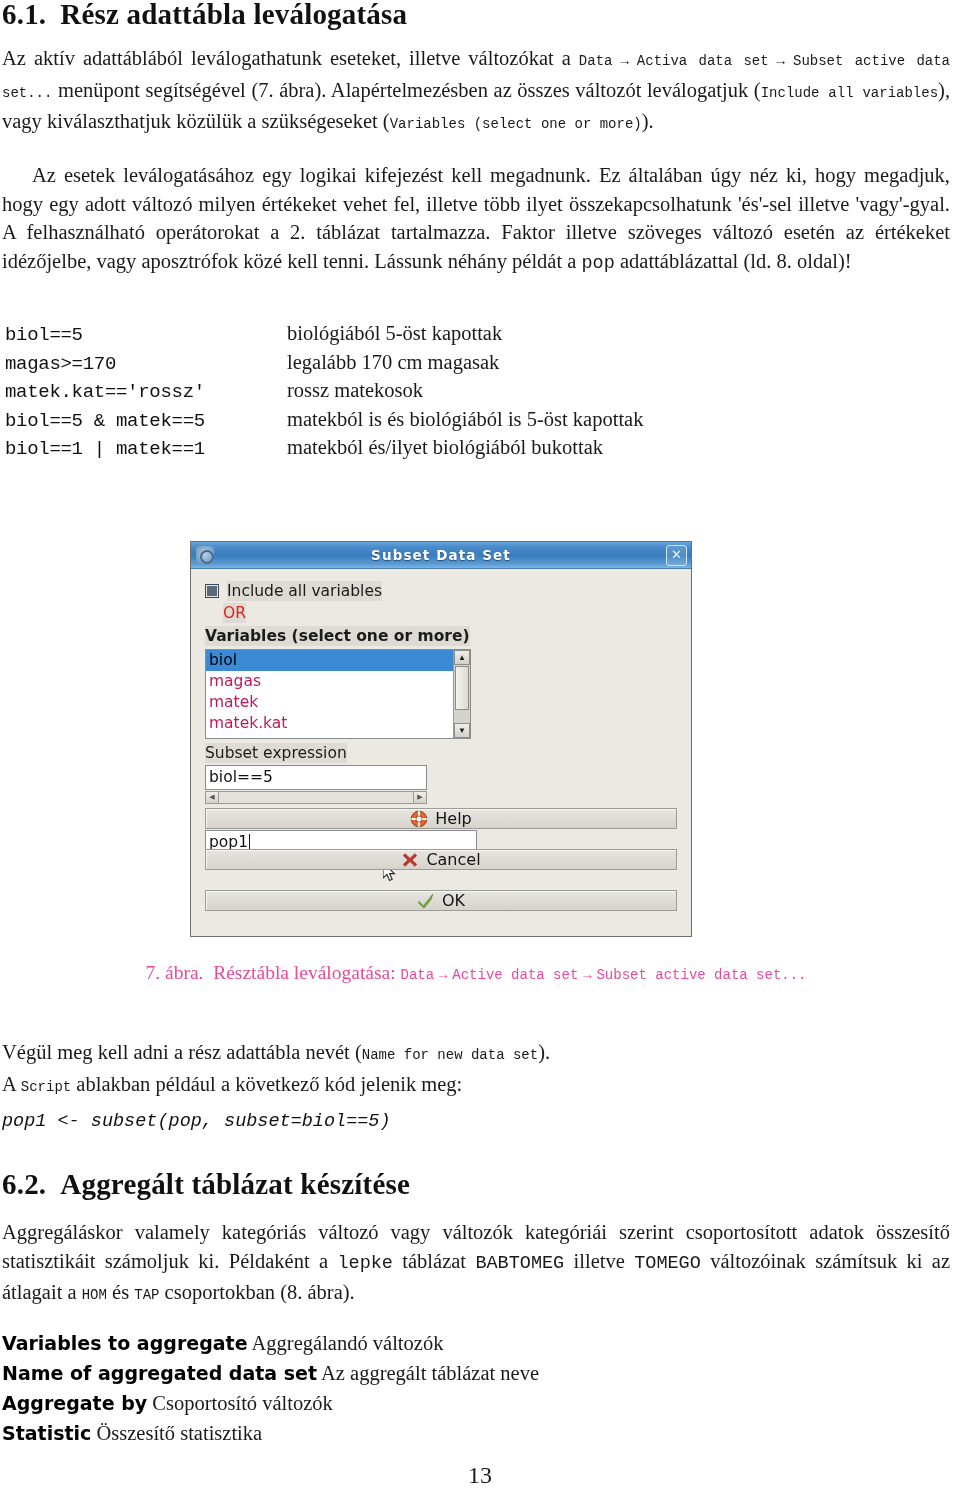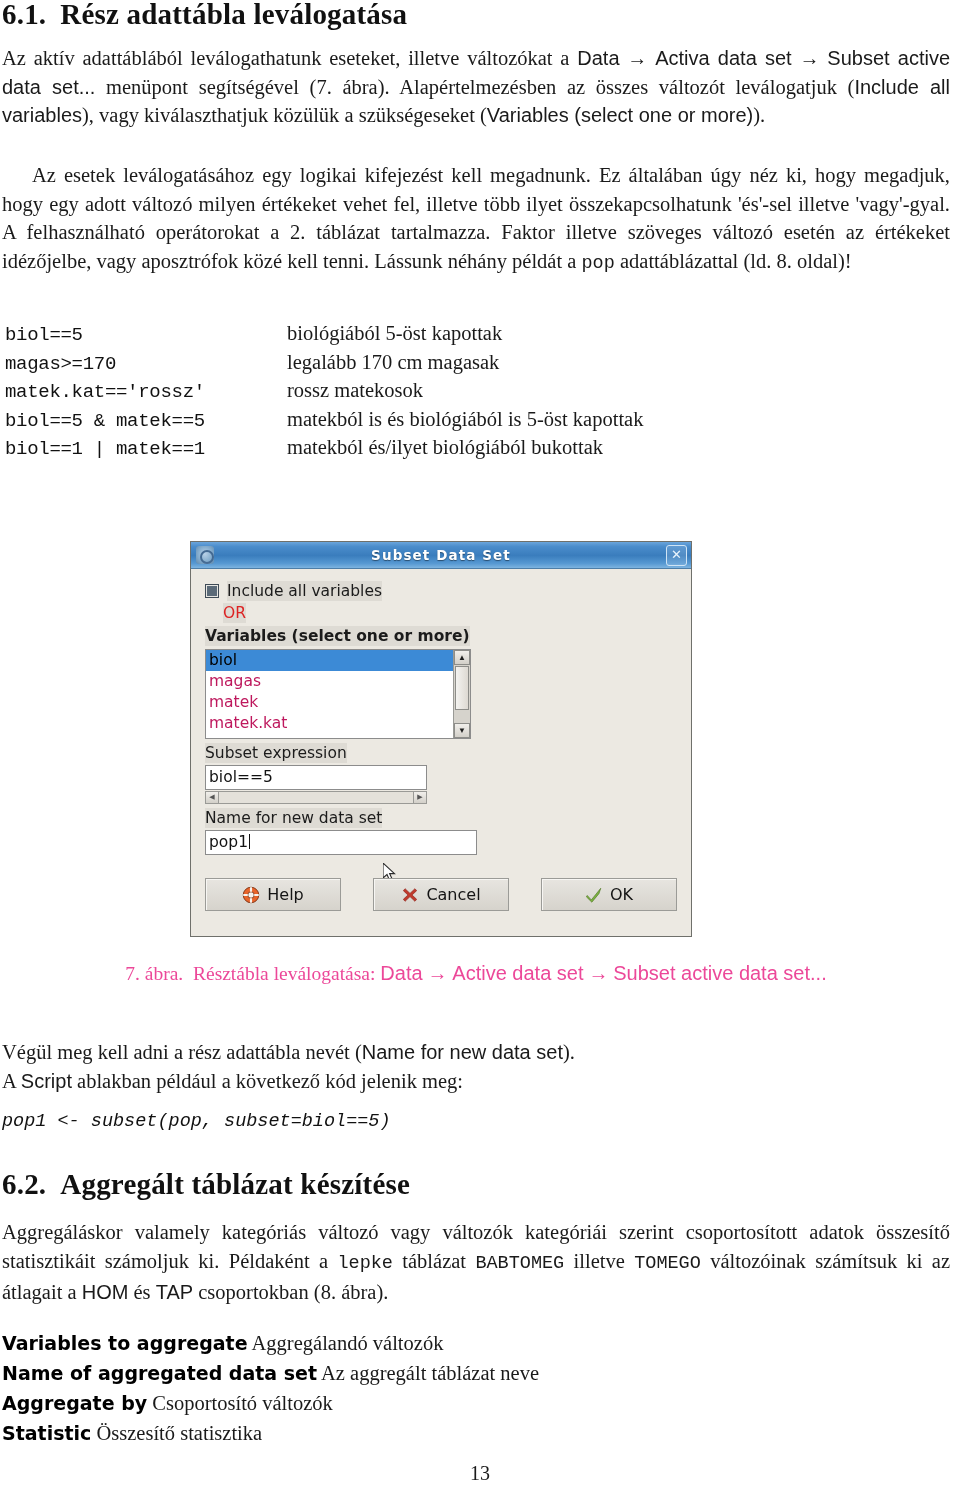--- a/index.html
+++ b/index.html
@@ -34,22 +34,22 @@
 
   .para {
     position: absolute;
     font-family: "Liberation Serif", serif;
     font-size: 20.5px;
     line-height: 28.6px;
     text-align: justify;
     color: #1a1a1a;
   }
   .sans {
-    font-family: Liberation Sans, sans-serif;
-    font-size: 20px;
+    font-family: Liberation Mono, monospace;
+    font-size: 14px;
   }
   .mono {
     font-family: "Liberation Mono", "DejaVu Sans Mono", monospace;
     font-size: 18.5px;
   }
   .mono-it {
     font-family: "Liberation Mono", "DejaVu Sans Mono", monospace;
     font-style: italic;
     font-size: 18.5px;
   }
@@ -281,21 +281,22 @@
   }
   .hs-btn.r { border-right: none; border-left: 1px solid #9a9a96; }
   .hs-track { flex: 1; background: #e4e1da; }
 
   .btnrow {
     position: absolute;
     left: 14px;
     right: 14px;
     bottom: 26px;
     display: flex;
-    gap: 32px;
+    gap: 20px;
+    flex-direction: column;
   }
   .btn {
     flex: 1;
     height: 33px;
     background: linear-gradient(to bottom,#e7e5e0,#d6d3cc);
     border: 1px solid #9b9b97;
     box-shadow: inset 1px 1px 0 #f7f6f3;
     display: flex;
     align-items: center;
     justify-content: center;
@@ -324,21 +325,21 @@
     font-size: 19.5px;
     color: #ec4899;
   }
 
   .pageno {
     position: absolute;
     left: 0; width: 960px;
     top: 1462px;
     text-align: center;
     font-family: "Liberation Serif", serif;
-    font-size: 20px;
+    font-size: 24px;
     color: #1a1a1a;
   }
 
   .deflist { position: absolute; left: 2px; top: 1328px; width: 940px; }
   .def {
     font-family: "Liberation Serif", serif;
     font-size: 20.5px;
     line-height: 30px;
     color: #1a1a1a;
   }

